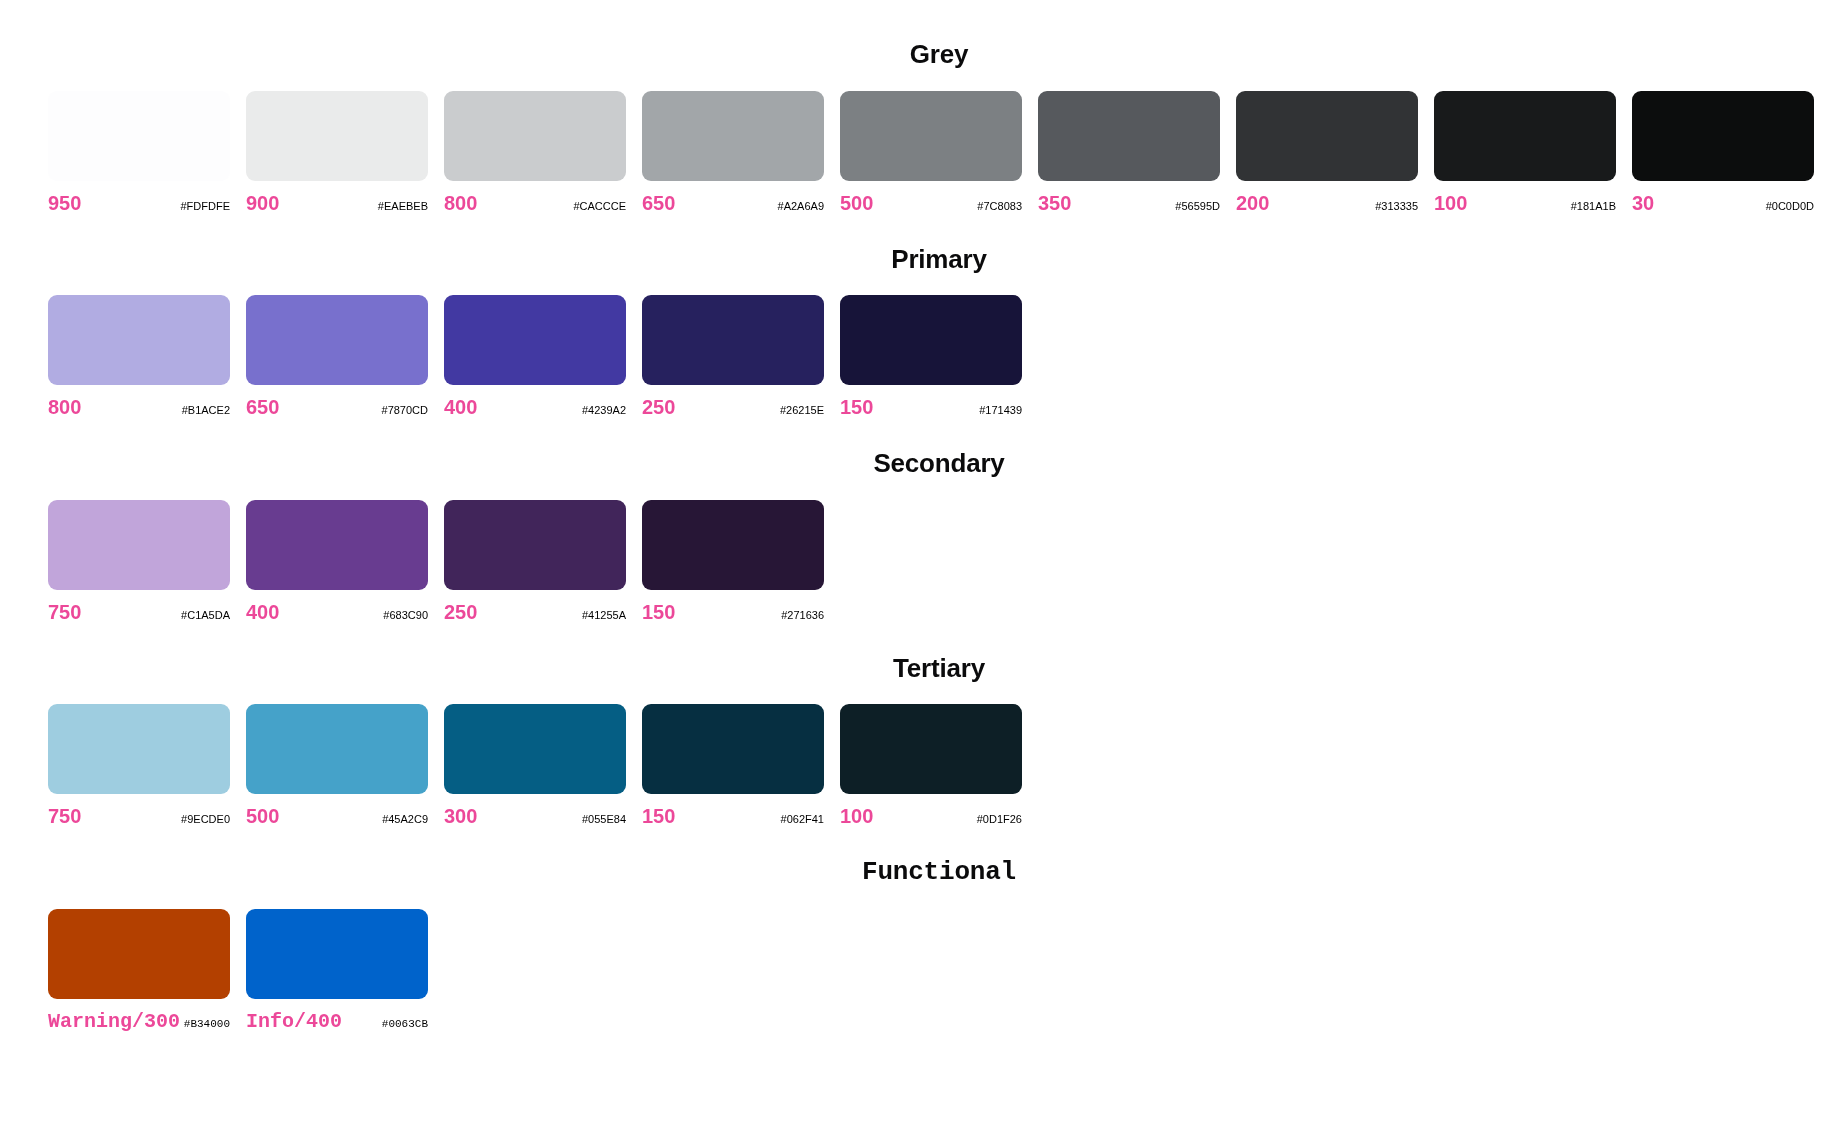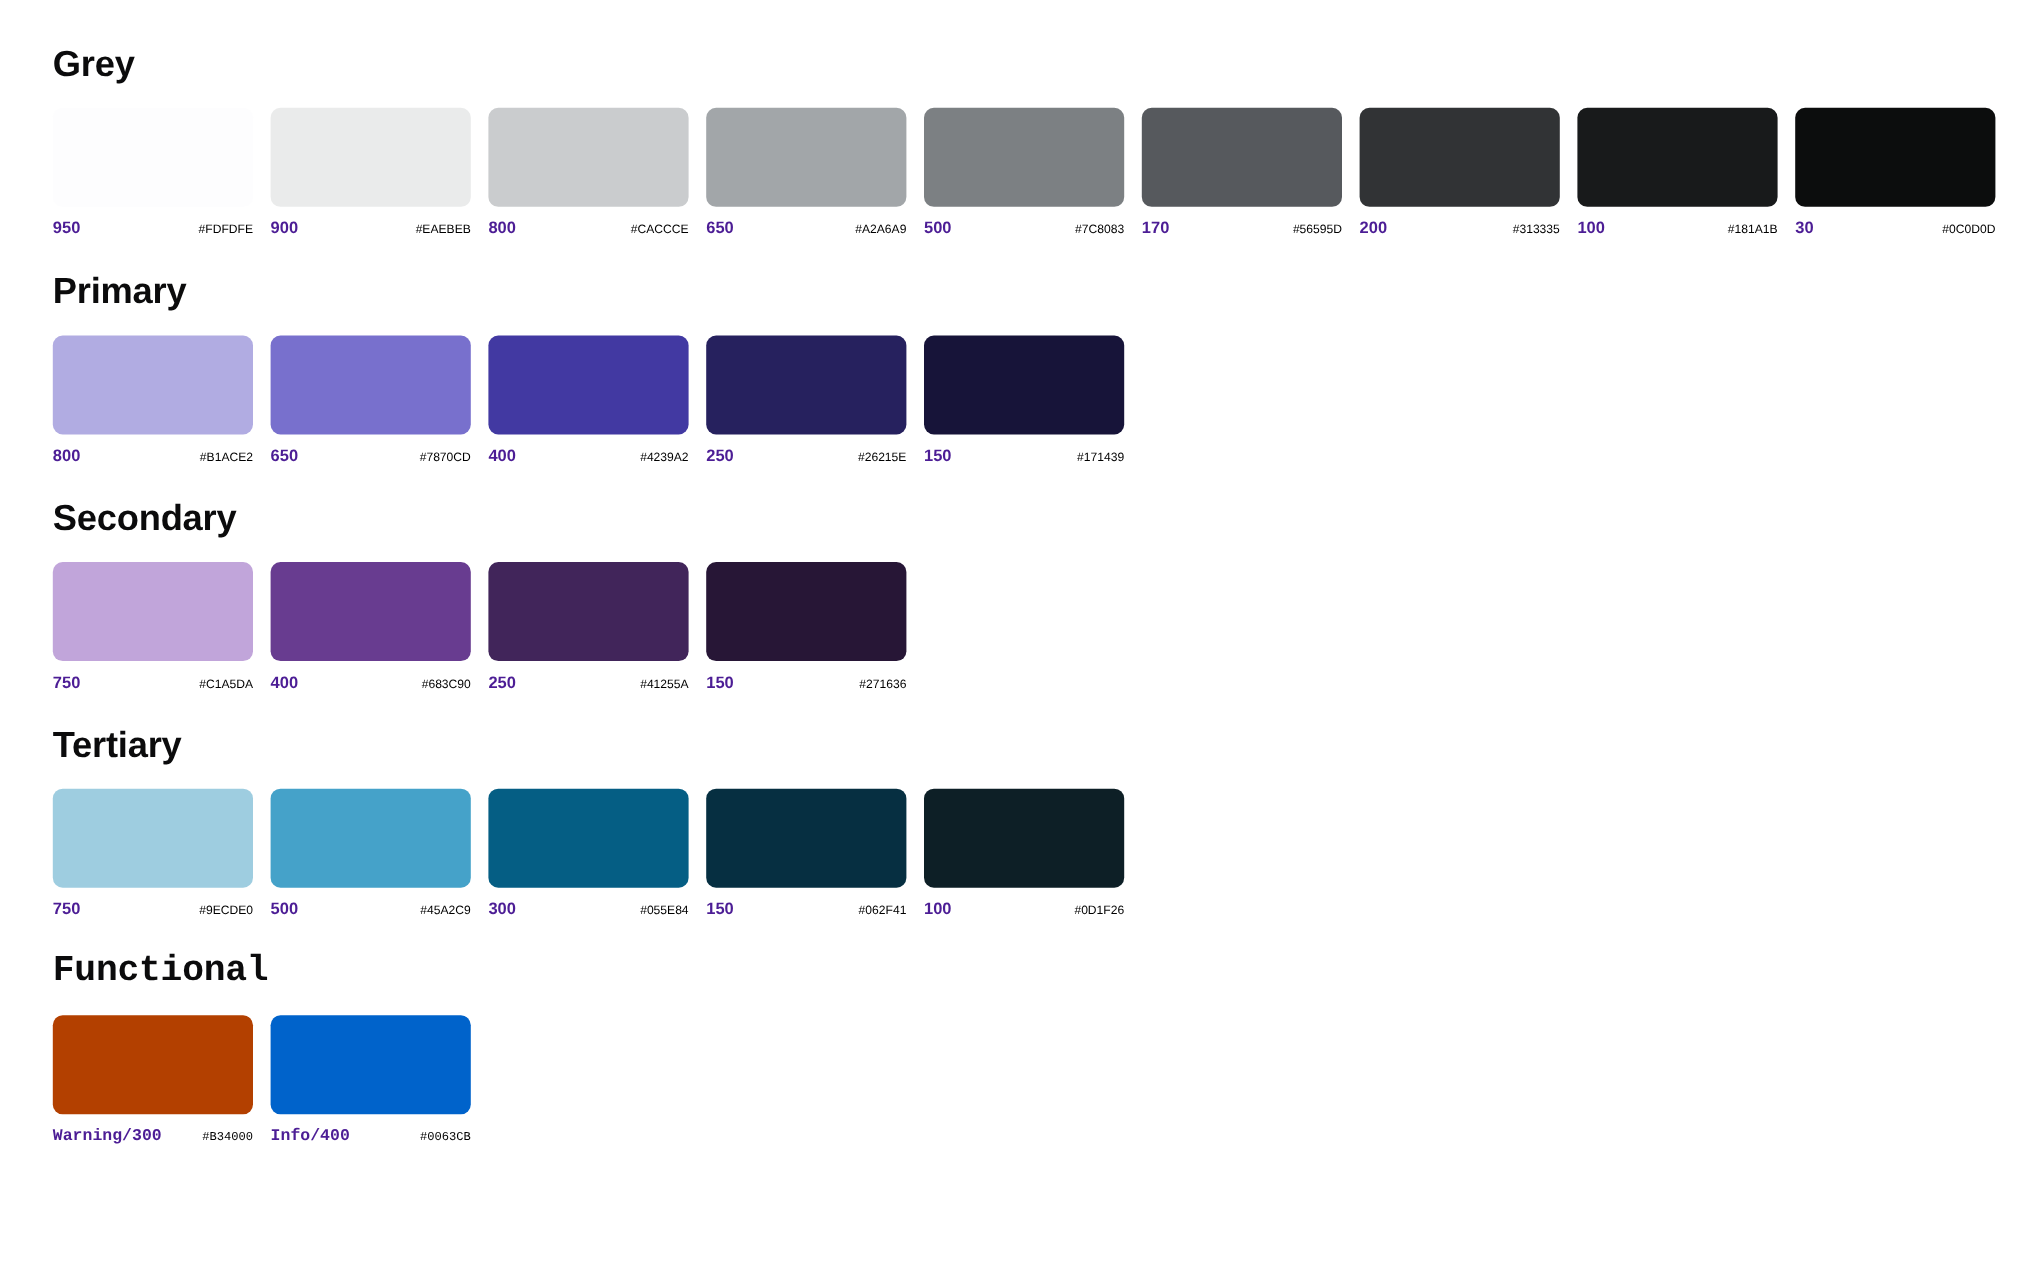--- a/index.html
+++ b/index.html
@@ -19,27 +19,28 @@
     position: relative;
     width: 1845px;
     height: 1148px;
     box-sizing: border-box;
     padding: 40px 0 0 48px;
   }
   .section {
     margin-bottom: 10px;
   }
   .section-title {
-    font-size: 33px;
+    font-size: 26px;
     font-weight: 700;
     color: #0B0B0C;
     letter-spacing: -0.2px;
     line-height: 1.1;
     margin: 0 15px 22px 0;
     padding: 0;
+    text-align: center;
   }
   .section + .section .section-title { margin-top: 0; }
   .swatch-row {
     display: flex;
     flex-direction: row;
     align-items: flex-start;
     gap: 16px;
   }
   .swatch-cell {
     width: 182px;
@@ -53,23 +54,23 @@
   }
   .swatch-meta {
     display: flex;
     flex-direction: row;
     justify-content: space-between;
     align-items: baseline;
     margin-top: 11px;
     white-space: nowrap;
   }
   .swatch-name {
-    font-size: 15px;
+    font-size: 20px;
     font-weight: 700;
-    color: #4c1d95;
+    color: #ec4899;
     letter-spacing: 0px;
   }
   .swatch-hex {
     font-size: 11px;
     font-weight: 400;
     color: #000000;
     letter-spacing: 0px;
   }
   
   .section-grey     { margin-bottom: 30px; }
@@ -117,21 +118,21 @@
         <div class="swatch-cell">
           <div class="swatch-chip" style="background: rgb(124, 128, 131);"></div>
           <div class="swatch-meta">
             <span class="swatch-name">500</span>
             <span class="swatch-hex">#7C8083</span>
           </div>
         </div>
         <div class="swatch-cell">
           <div class="swatch-chip" style="background: rgb(86, 89, 93);"></div>
           <div class="swatch-meta">
-            <span class="swatch-name">170</span>
+            <span class="swatch-name">350</span>
             <span class="swatch-hex">#56595D</span>
           </div>
         </div>
         <div class="swatch-cell">
           <div class="swatch-chip" style="background: rgb(49, 51, 53);"></div>
           <div class="swatch-meta">
             <span class="swatch-name">200</span>
             <span class="swatch-hex">#313335</span>
           </div>
         </div>

